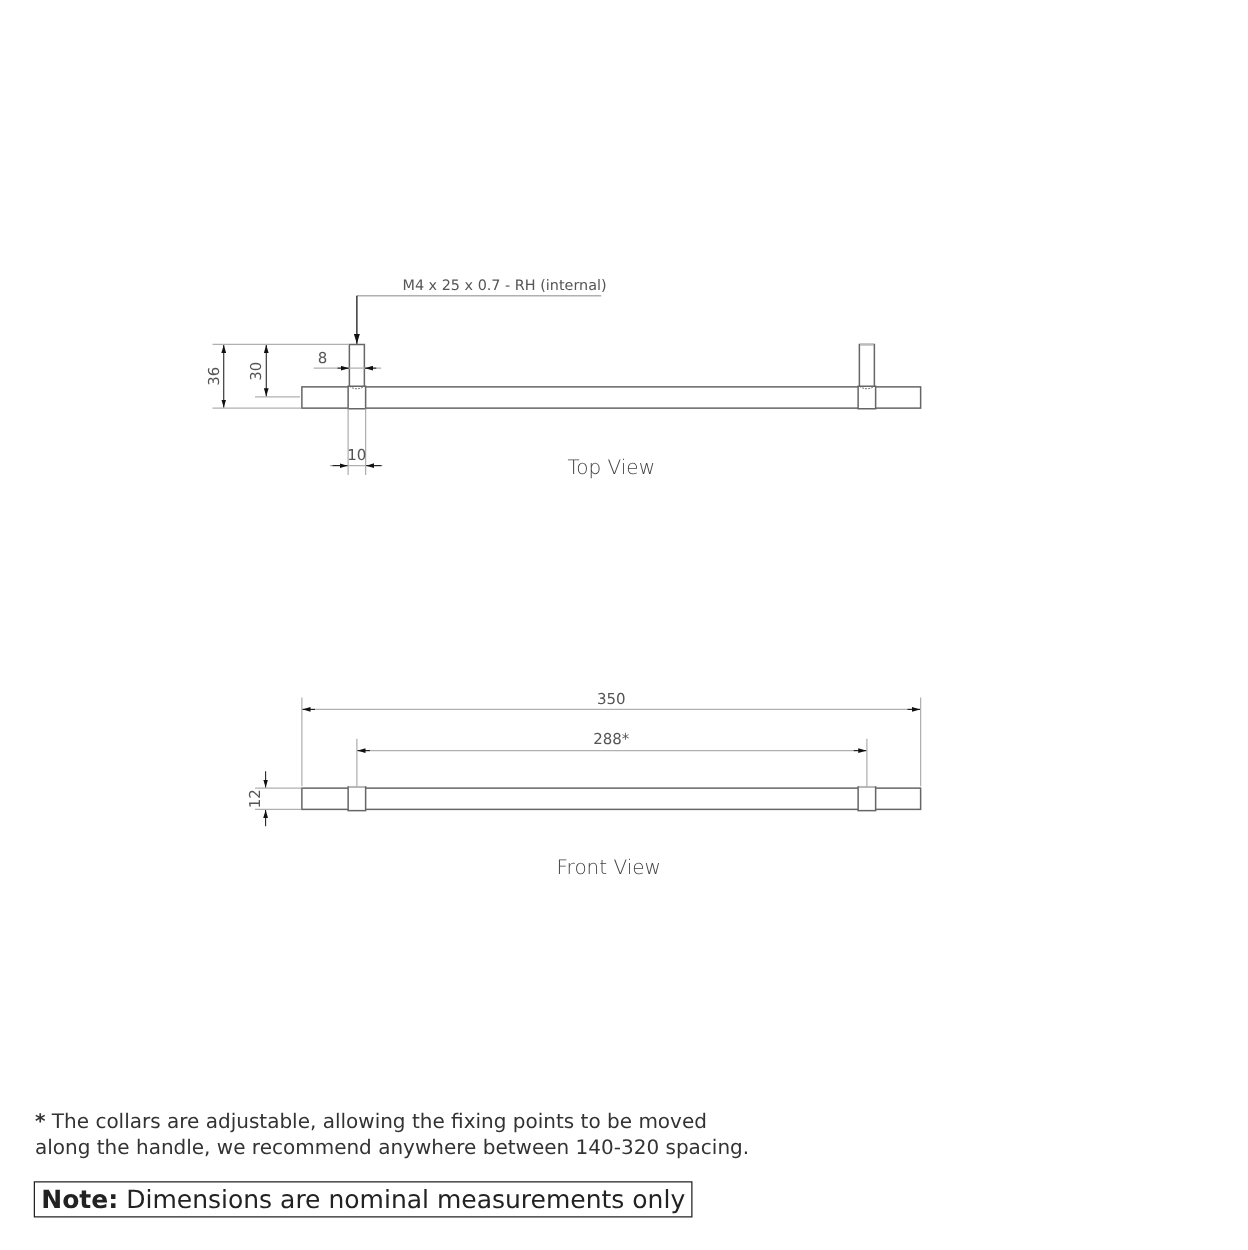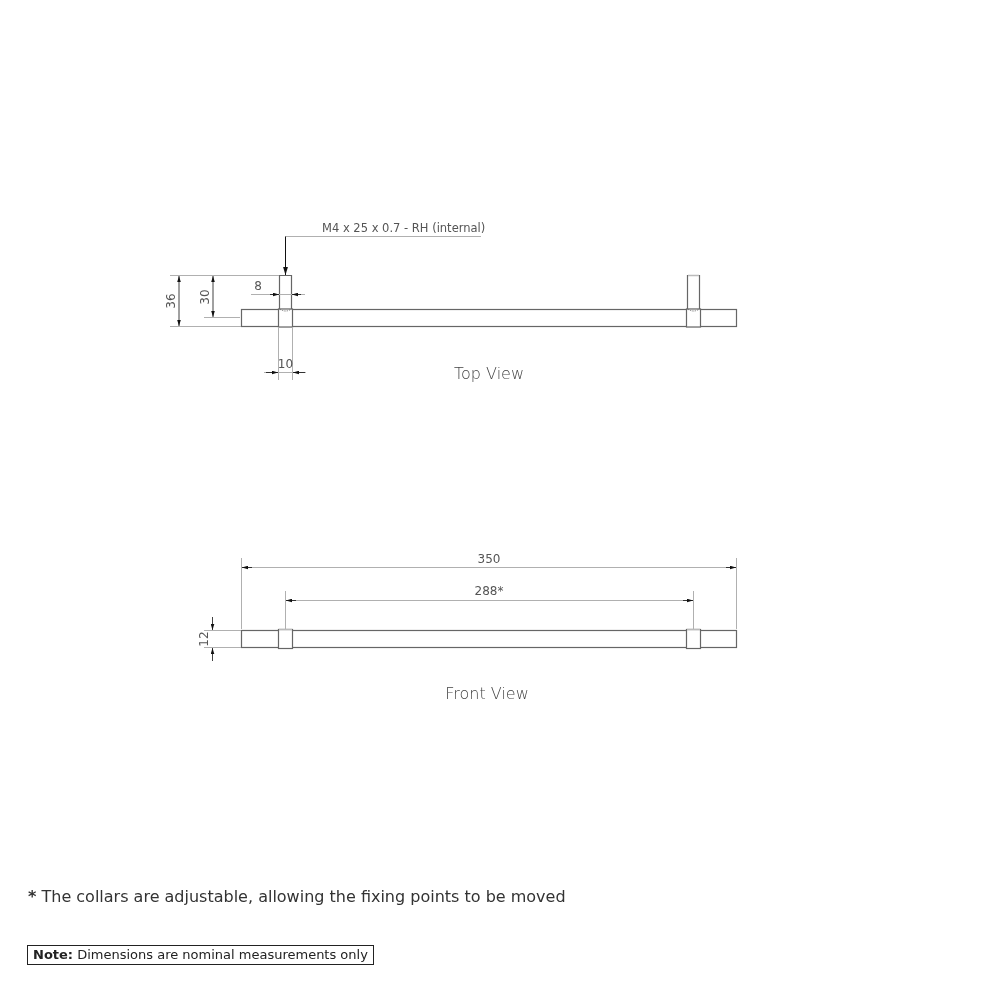--- a/index.html
+++ b/index.html
@@ -2,21 +2,21 @@
 <html><head>
 <meta charset="utf-8">
 <style>
   html, body { margin:0; padding:0; background:#ffffff; }
   body { width:998px; height:1000px; position:relative; overflow:hidden; font-family:"DejaVu Sans", sans-serif; color:#333; }
   svg.drawing { position:absolute; left:0; top:0; }
   .dimtext { font-family:"DejaVu Sans", sans-serif; font-size:12px; fill:#555; }
   .label { font-family:"DejaVu Sans", sans-serif; font-size:16px; fill:#444; font-weight:200; }
   .callout { font-family:"DejaVu Sans", sans-serif; font-size:11.5px; fill:#555; }
   .footnote { position:absolute; left:28px; top:886px; font-size:16px; line-height:21px; color:#333; }
-  .note-box { position:absolute; left:27px; top:945px; border:1.5px solid #222; padding:1px 5px 2px 5px; font-size:13px; color:#222; white-space:nowrap; }
+  .note-box { position:absolute; left:27px; top:945px; border:1.5px solid #222; padding:1px 5px 2px 5px; font-size:20px; color:#222; white-space:nowrap; }
   .note-box b { font-weight:bold; }
 </style>
 </head>
 <body>
 
 <svg class="drawing" width="998" height="1000" viewBox="0 0 998 1000">
   <defs>
     <marker id="arr" viewBox="0 0 10 6" refX="10" refY="3" markerWidth="8" markerHeight="5" orient="auto-start-reverse">
       <path d="M0,0 L10,3 L0,6 z" fill="#111"></path>
     </marker>
@@ -105,17 +105,18 @@
       <line x1="212.5" y1="661" x2="212.5" y2="648" stroke="#111" stroke-width="0.8" marker-end="url(#arr)"></line>
       <text class="dimtext" transform="translate(208,639) rotate(-90)" text-anchor="middle">12</text>
     </g>
 
     <text class="label" x="487" y="699" text-anchor="middle">Front View</text>
   </g>
 </svg>
 
 <div class="footnote">
   <div><b>*</b> <span>The collars are adjustable, allowing the fixing points to be moved</span></div>
+  <div>along the handle, we recommend anywhere between 140-320 spacing.</div>
 </div>
 
 <div class="note-box">
   <b>Note:</b> <span>Dimensions are nominal measurements only</span>
 </div>
 
 </body></html>

